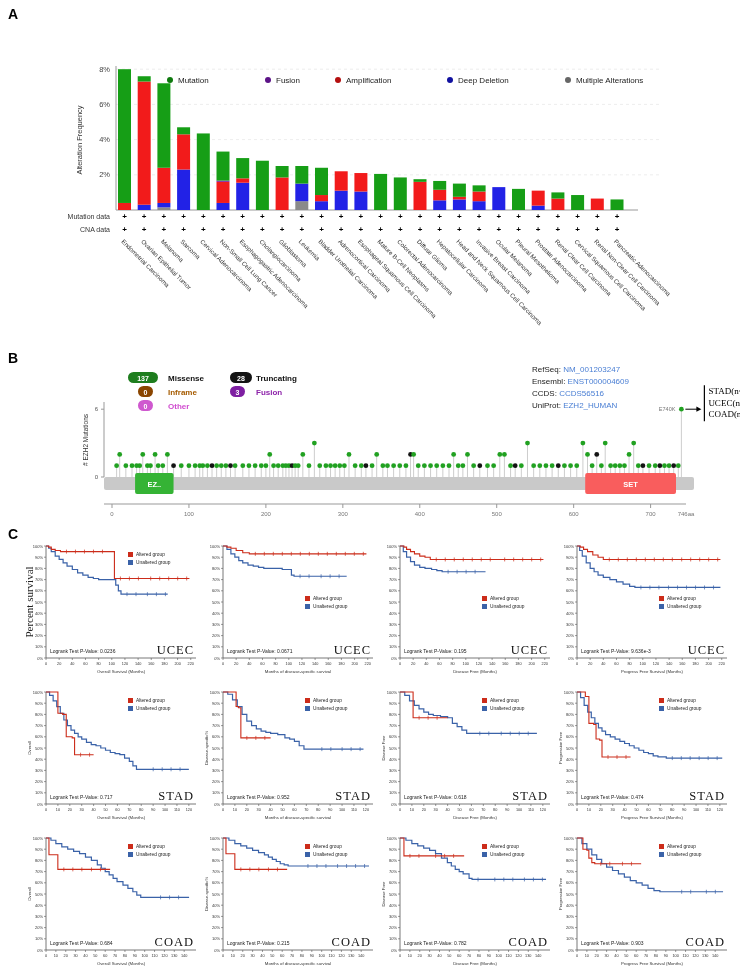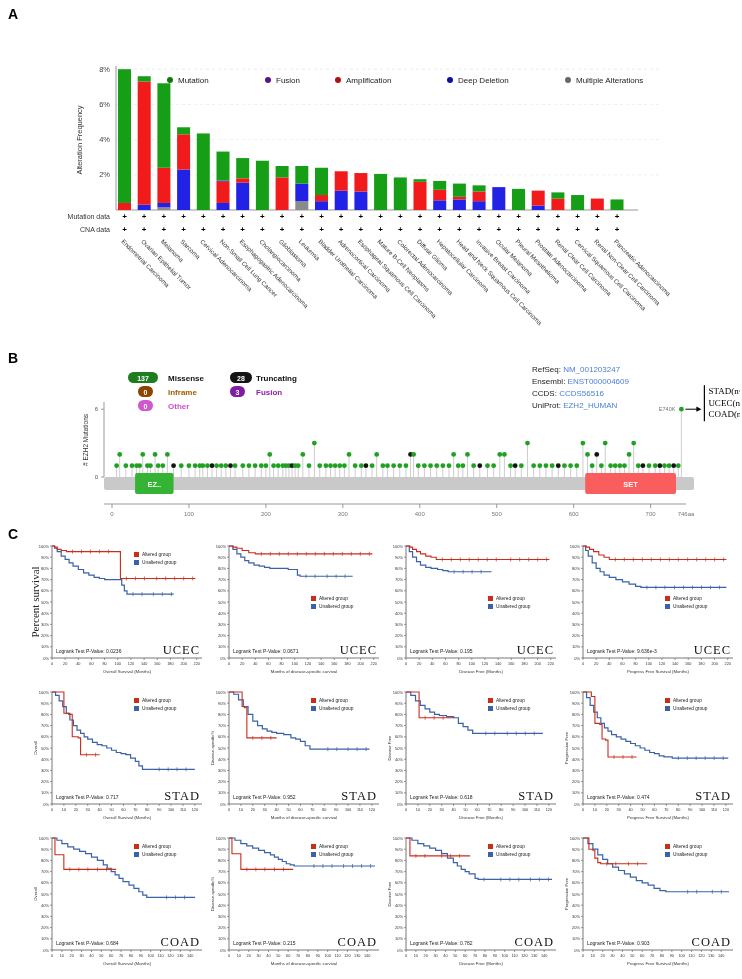--- a/index.html
+++ b/index.html
@@ -451,21 +451,21 @@
         <text x="659.3833780160858" y="53.19999999999999" text-anchor="end" font-size="5.5" fill="#777">E740K</text>
         <line x1="669.3833780160858" y1="51.19999999999999" x2="681.3833780160858" y2="51.19999999999999" stroke="#000" stroke-width="1"></line>
         <polygon points="685.3833780160858,51.19999999999999 680.3833780160858,48.59999999999999 680.3833780160858,53.79999999999999" fill="#000"></polygon>
         <line x1="688.3833780160858" y1="27.19999999999999" x2="688.3833780160858" y2="63.19999999999999" stroke="#000" stroke-width="1.2"></line>
         <text x="692.3833780160858" y="36.19999999999999" font-size="9" class="serif" fill="#000">STAD(n=1)</text>
         <text x="692.3833780160858" y="47.69999999999999" font-size="9" class="serif" fill="#000">UCEC(n=4)</text>
         <text x="692.3833780160858" y="59.19999999999999" font-size="9" class="serif" fill="#000">COAD(n=1)</text>
       </svg></div>
 
 <div class="panel-letter" style="left:8px;top:526px;">C</div>
-<div id="panelC" class="chart-mount" style="left:30px;top:540px;width:710px;height:440px;display:grid;grid-template-columns:repeat(4,177px);grid-auto-rows:146px;">
+<div id="panelC" class="chart-mount" style="left:24px;top:540px;width:710px;height:440px;display:grid;grid-template-columns:repeat(4,177px);grid-auto-rows:146px;">
       <div><svg viewBox="0 0 177 146" width="177" height="146">
           <line x1="22" y1="6" x2="22" y2="118" stroke="#555" stroke-width="0.8"></line>
           <line x1="22" y1="118" x2="172" y2="118" stroke="#555" stroke-width="0.8"></line>
           <line x1="20" y1="118" x2="22" y2="118" stroke="#555" stroke-width="0.6"></line>
           <text x="19" y="119.6" text-anchor="end" font-size="4" fill="#333">0%</text>
           <line x1="20" y1="106.8" x2="22" y2="106.8" stroke="#555" stroke-width="0.6"></line>
           <text x="19" y="108.39999999999999" text-anchor="end" font-size="4" fill="#333">10%</text>
           <line x1="20" y1="95.6" x2="22" y2="95.6" stroke="#555" stroke-width="0.6"></line>
           <text x="19" y="97.19999999999999" text-anchor="end" font-size="4" fill="#333">20%</text>
           <line x1="20" y1="84.4" x2="22" y2="84.4" stroke="#555" stroke-width="0.6"></line>

